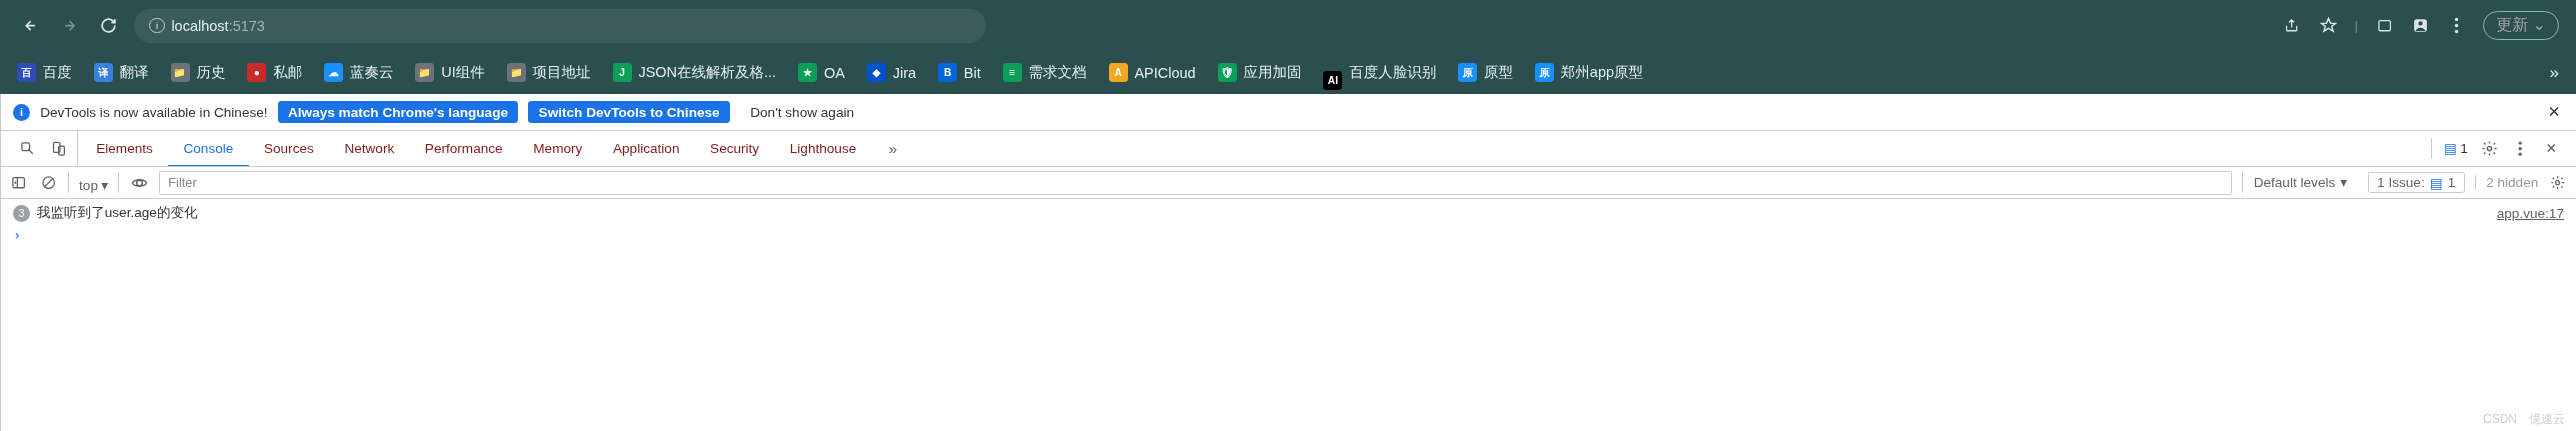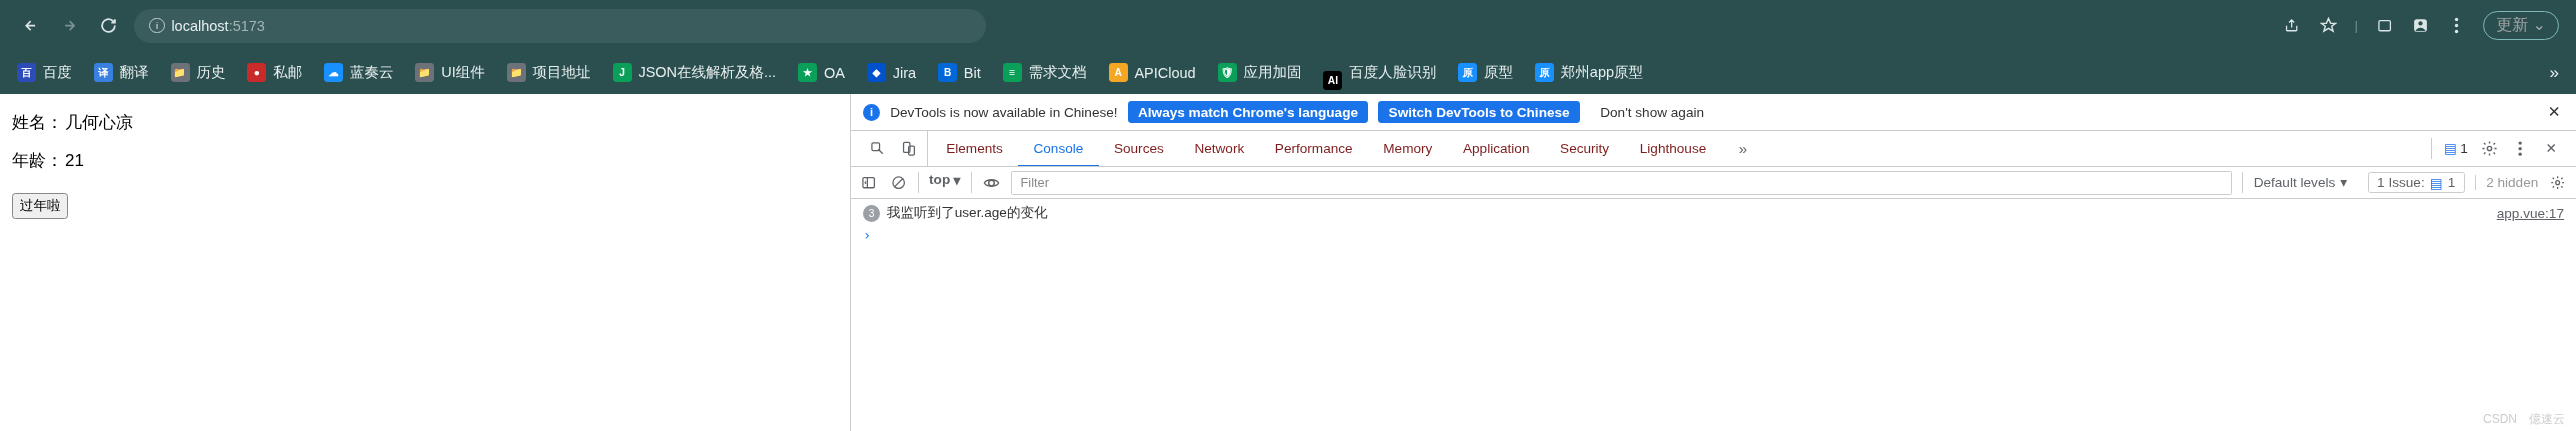--- a/index.html
+++ b/index.html
@@ -37,21 +37,21 @@
   .dt-left { display: flex; align-items: center; gap: 12px; padding: 0 8.5px; border-right: 0.9px solid #ccc; height: 100%; }
   .dt-icon { width: 19px; height: 19px; color: #5f6368; display: flex; align-items: center; justify-content: center; }
   .tab-list { display: flex; align-items: center; height: 100%; }
   .dt-tab { padding: 0 15.3px; height: 100%; display: flex; align-items: center; color: #7f1d1d; cursor: pointer; font-size: 13.6px; }
   .dt-tab.active { color: #1a73e8; border-bottom: 1.7px solid #1a73e8; }
   .dt-right { margin-left: auto; display: flex; align-items: center; gap: 12px; padding-right: 6.8px; }
   .badge-icon { display: flex; align-items: center; gap: 3.4px; border-left: 0.9px solid #ccc; padding-left: 12px; height: 20.4px; }
   .msg-ico { color: #1a73e8; }
   
   .con-toolbar { height: 32px; border-bottom: 0.9px solid #ccc; display: flex; align-items: center; padding: 0 8.5px; gap: 10.2px; color: #5f6368; }
-  .con-select { display: flex; align-items: flex-start; gap: 3.4px; border-left: 0.9px solid #ccc; border-right: 0.9px solid #ccc; padding: 0 10.2px; height: 20.4px; font-weight: bold; }
+  .con-select { display: flex; align-items: flex-end; gap: 3.4px; border-left: 0.9px solid #ccc; border-right: 0.9px solid #ccc; padding: 0 10.2px; height: 20.4px; }
   .con-filter { flex: 1; height: 24px; border: 0.9px solid #ccc; border-radius: 1.7px; padding: 0 8.5px; font-size: 12.8px; color: #888; display: flex; align-items: center; }
   .con-levels { display: flex; align-items: center; gap: 5.1px; border-left: 0.9px solid #ccc; padding: 0 10.2px; height: 20.4px; }
   .issue-btn { display: flex; align-items: center; gap: 5.1px; border: 0.9px solid #ccc; border-radius: 2.6px; padding: 1.7px 8.5px; }
   .hidden-txt { color: #999; border-left: 0.9px solid #ccc; padding-left: 10.2px; }
   
   .con-body { position: relative; flex: 1; }
   .con-line { display: flex; align-items: center; padding: 5.1px 12px; font-family: Menlo, Consolas, monospace; font-size: 13.6px; }
   .count-badge { width: 17px; height: 17px; border-radius: 8.5px; background: #9aa0a6; color: #fff; font-size: 10.2px; display: flex; align-items: center; justify-content: center; margin-right: 6.8px; font-family: sans-serif; }
   .con-src { margin-left: auto; color: #5f6368; text-decoration: underline; }
   .prompt { color: #1a73e8; padding: 0 12px; font-family: Menlo, monospace; }
@@ -186,25 +186,20 @@
       <div class="bm">
         <span class="bm-ico" style="background: rgb(24, 144, 255);">原</span>
         <span>郑州app原型</span>
       </div>
     </div>
   <div class="bm-more">»</div>
 </div>
 
 <div class="main">
 
-  <div class="page">
-    <div class="row"><span class="label">姓名：</span><span>几何心凉</span></div>
-    <div class="row"><span class="label">年龄：</span><span>21</span></div>
-    <button>过年啦</button>
-  </div>
 
   <div class="devtools">
     <div class="infobar">
       <div class="info-ico">i</div>
       <span>DevTools is now available in Chinese!</span>
       <span class="pill-btn">Always match Chrome's language</span>
       <span class="pill-btn">Switch DevTools to Chinese</span>
       <span class="plain-btn">Don't show again</span>
       <span class="close-x">✕</span>
     </div>

